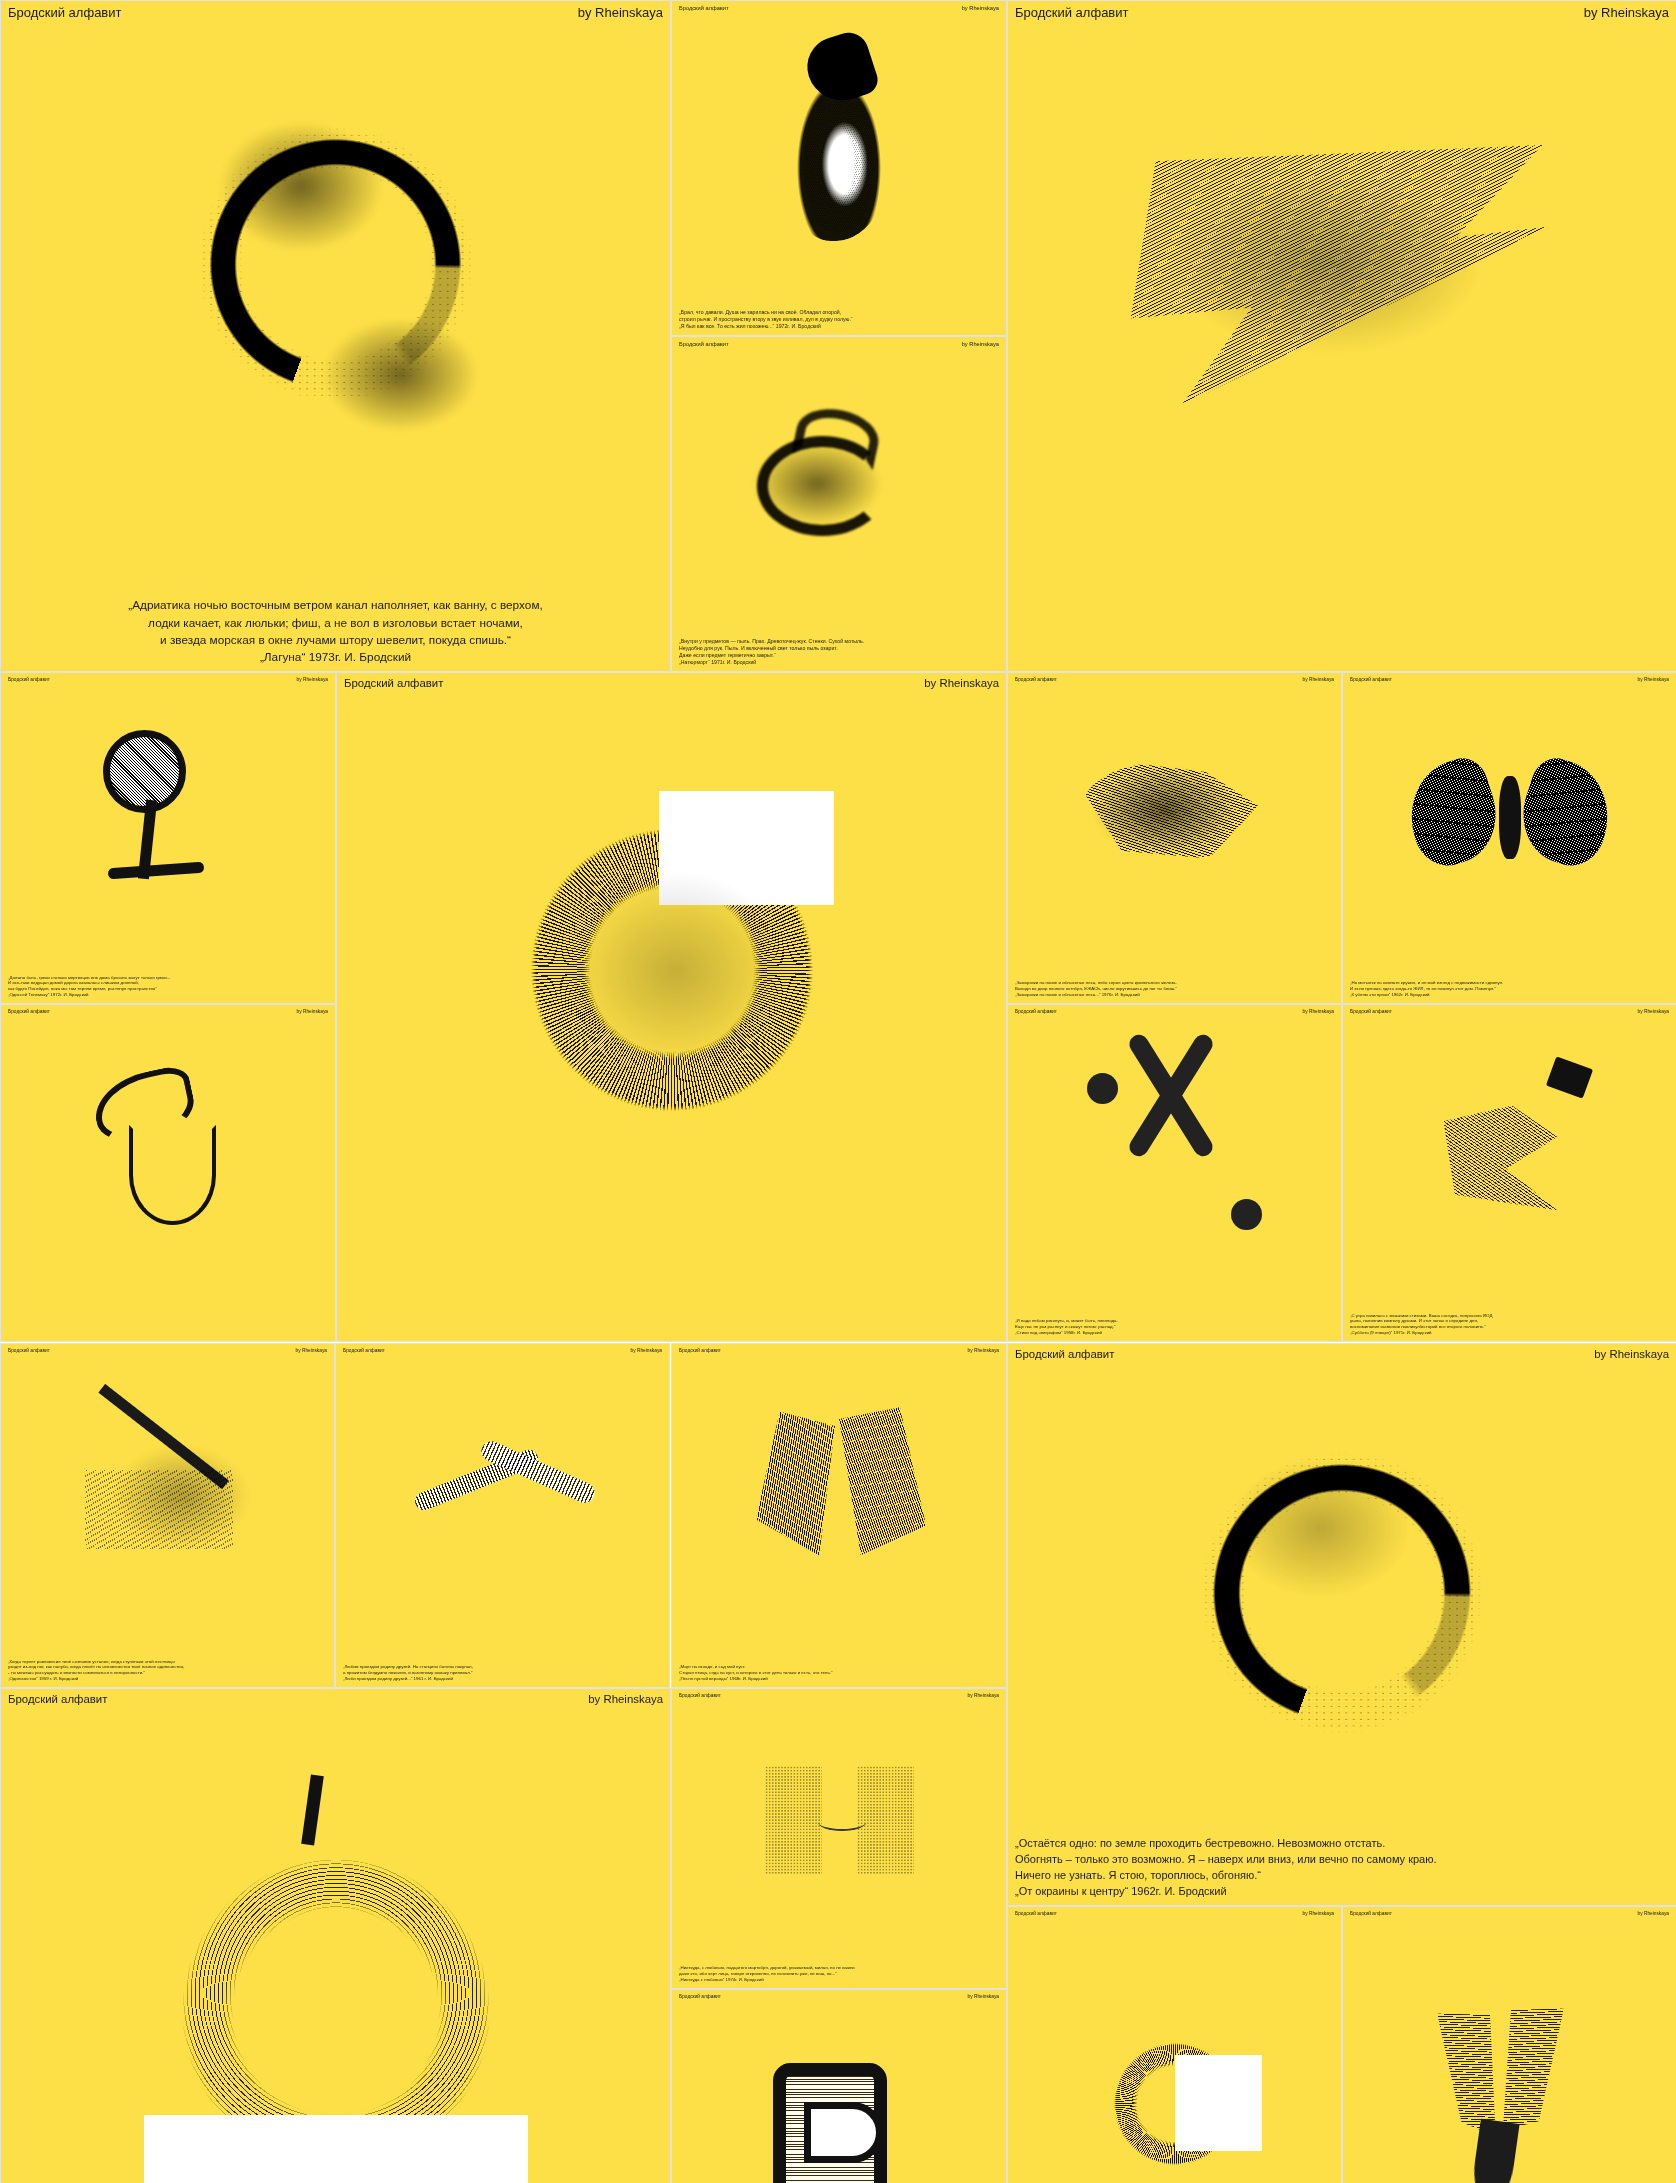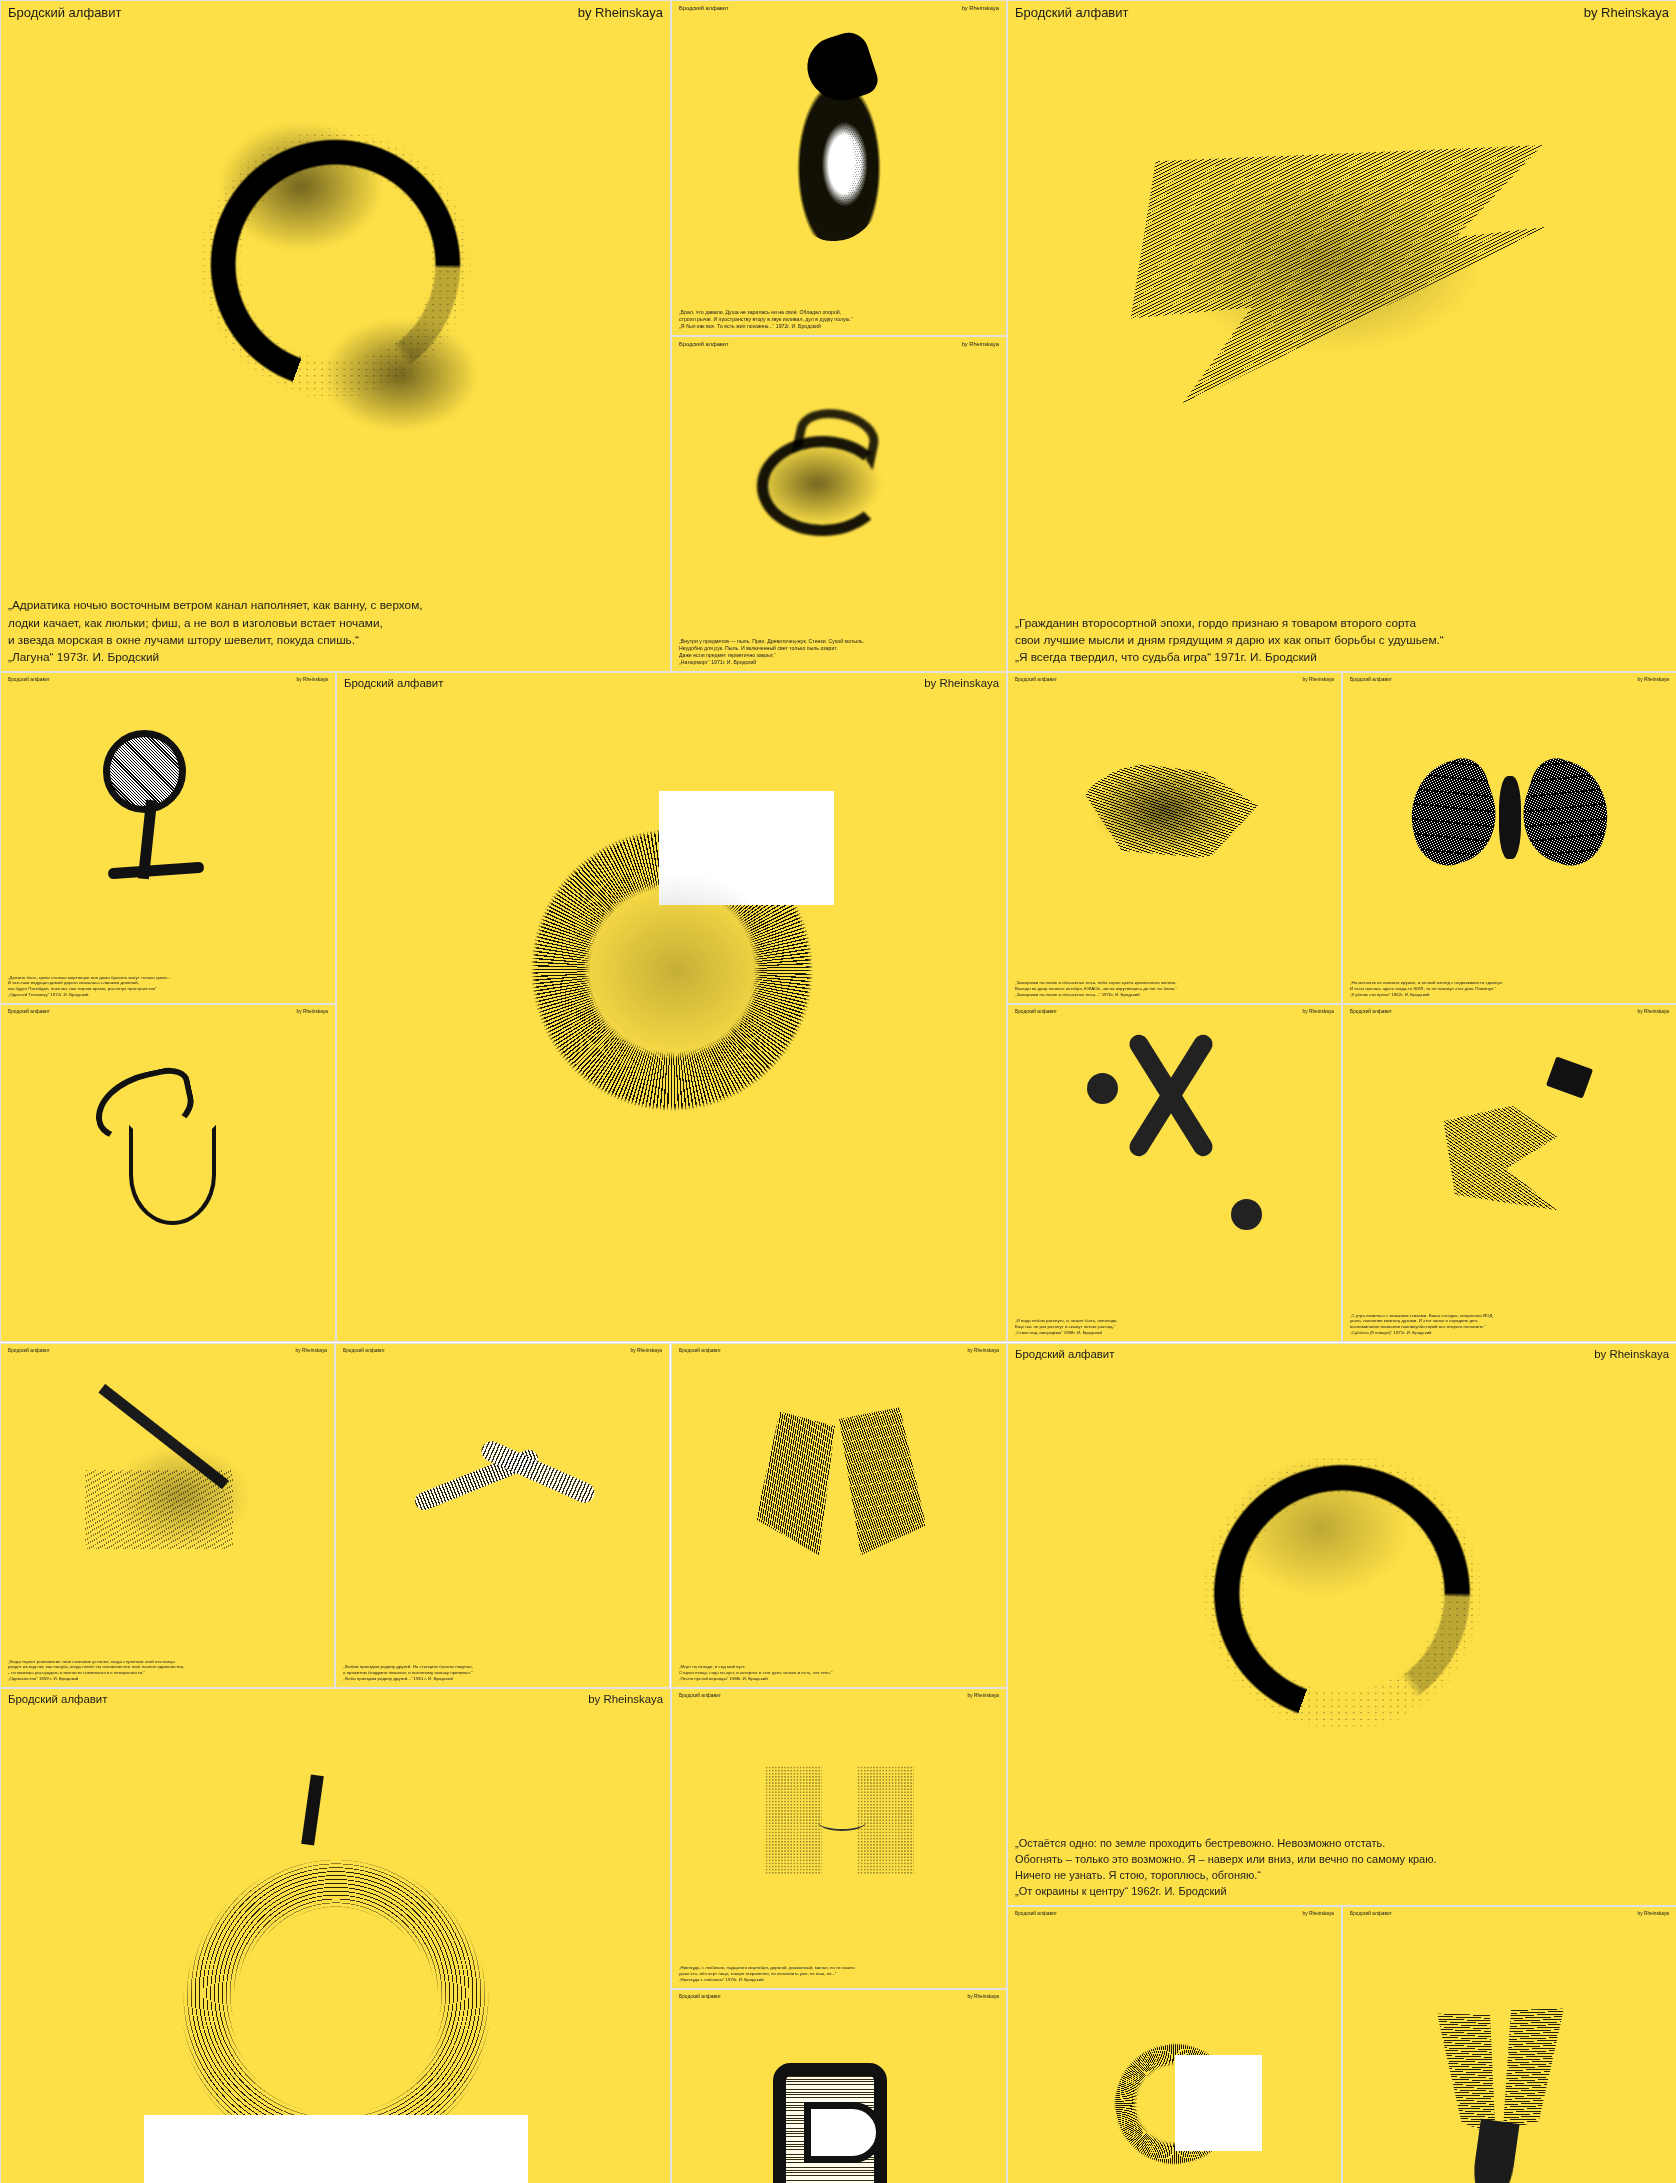--- a/index.html
+++ b/index.html
@@ -51,21 +51,21 @@
   .card .cap {
     position: absolute;
     left: 0; right: 0; bottom: 0;
     padding: 0 7px 5.2px 7px;
     color: #1c1c1c;
     white-space: pre-line;
   }
 
   
   .t-xl .hdr { font-size: 13px; }
-  .t-xl .cap { font-size: 11.8px; line-height: 1.45; }
+  .t-xl .cap { font-size: 11.8px; line-height: 1.45; text-align: center; }
   .t-lg .hdr { font-size: 11.4px; }
   .t-lg .cap { font-size: 11px; line-height: 1.45; }
   .t-md .hdr { font-size: 5.7px; }
   .t-md .cap { font-size: 5.2px; line-height: 1.35; }
   .t-sm .hdr { font-size: 4.8px; }
   .t-sm .cap { font-size: 4.4px; line-height: 1.32; }
 
   
   .ink-ring {
     position: relative;
@@ -180,23 +180,20 @@
       <div style="position:relative; width:502px; height:393px;">
         <div style="position:absolute; left:35px; top:52px; width:428px; height:271px;
              background: repeating-linear-gradient(-28deg, rgba(0,0,0,.85) 0 0.9px, rgba(0,0,0,0) 0.9px 3.1px);
              -webkit-mask: linear-gradient(#000,#000) ;
              transform: skewX(-6deg);
              clip-path: polygon(4% 6%, 94% 0%, 76% 34%, 98% 30%, 16% 96%, 30% 60%, 2% 64%);"></div>
         <div class="smudge" style="left:79px; top:79px; width:314px; height:183px; opacity:.5;"></div>
         <div class="glyph" style="opacity:0; font-size:0;">В</div>
       </div>
     </div>
-    <div class="cap">„Гражданин второсортной эпохи, гордо признаю я товаром второго сорта
-свои лучшие мысли и дням грядущим я дарю их как опыт борьбы с удушьем.“
-„Я всегда твердил, что судьба игра“ 1971г. И. Бродский</div>
   </div>
 
   <div class="card t-sm" style="left:0; top:672px; width:336px; height:332px;">
     <div class="hdr">
       <span>Бродский алфавит</span>
       <span>by Rheinskaya</span>
     </div>
     <div class="art" style="top:17.5px; height:249px;">
       <div style="position:relative; width:183px; height:188px;">
         <div style="position:absolute; left:26px; top:8.7px; width:83px; height:83px; border:7.9px solid #111; border-radius:50%;

